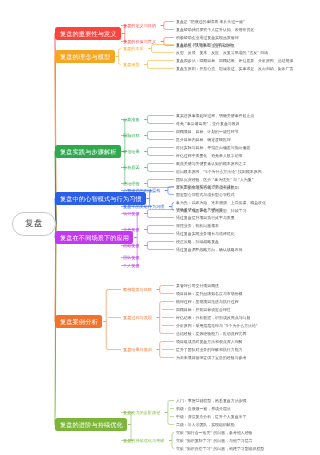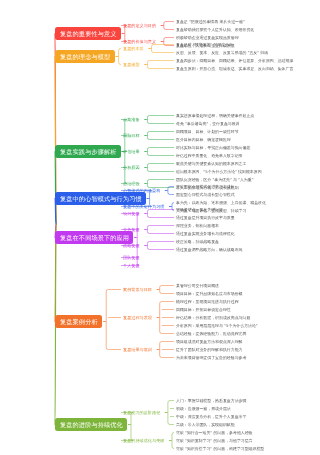--- a/index.html
+++ b/index.html
@@ -176,20 +176,23 @@
       <path d="M169,440.5 L172,440.5" fill="none" stroke="#7DB53A" stroke-width="0.55"></path>
       <path d="M174,432.5 L174,432.5" stroke="#7DB53A" stroke-width="0.5" fill="none"></path>
       <path d="M174,440.5 L174,440.5" stroke="#7DB53A" stroke-width="0.5" fill="none"></path>
       <path d="M174,448.5 L174,448.5" stroke="#7DB53A" stroke-width="0.5" fill="none"></path>
       <path d="M128,424.5 L129.8,424.5 M131,414.5 Q131,412.5 133,412.5 M131,414.5 L131,438.5 M131,438.5 Q131,440.5 133,440.5" fill="none" stroke="#7DB53A" stroke-width="0.55"></path>
       <path d="M128,424.5 L131,424.5" fill="none" stroke="#7DB53A" stroke-width="0.55"></path>
       <path d="M133,412.5 L121,412.5" stroke="#7DB53A" stroke-width="0.5" fill="none"></path>
       <path d="M133,440.5 L121,440.5" stroke="#7DB53A" stroke-width="0.5" fill="none"></path>
     </svg>
 
+  <div class="root" id="rootNode">
+    <span>复盘</span>
+  </div>
 
   <div id="nodes">
       <div class="l1" style="left: 55px; top: 27px; background: rgb(249, 69, 62); width: 65.8px;">复盘的重要性与意义</div>
       <div class="l2" style="left: 123px; top: 22.5px; color: rgb(249, 69, 62);">复盘的定义与目的</div>
       <div class="l3" style="left: 176px; top: 18.7px;">复盘是 "把做过的事情再 来从头过一遍"</div>
       <div class="l3" style="left: 176px; top: 26.7px;">复盘帮助我们探究个人提升认知、改错改优化</div>
       <div class="l2" style="left: 123px; top: 38.5px; color: rgb(249, 69, 62);">复盘的价值与意义</div>
       <div class="l3" style="left: 176px; top: 34.7px;">积极帮助企业通过复盘实现品质管理</div>
       <div class="l3" style="left: 176px; top: 42.7px;">复盘助推个人成长与企业持续发展</div>
       <div class="l1" style="left: 55px; top: 50px; background: rgb(245, 166, 35); width: 59.6px;">复盘的理念与模型</div>

